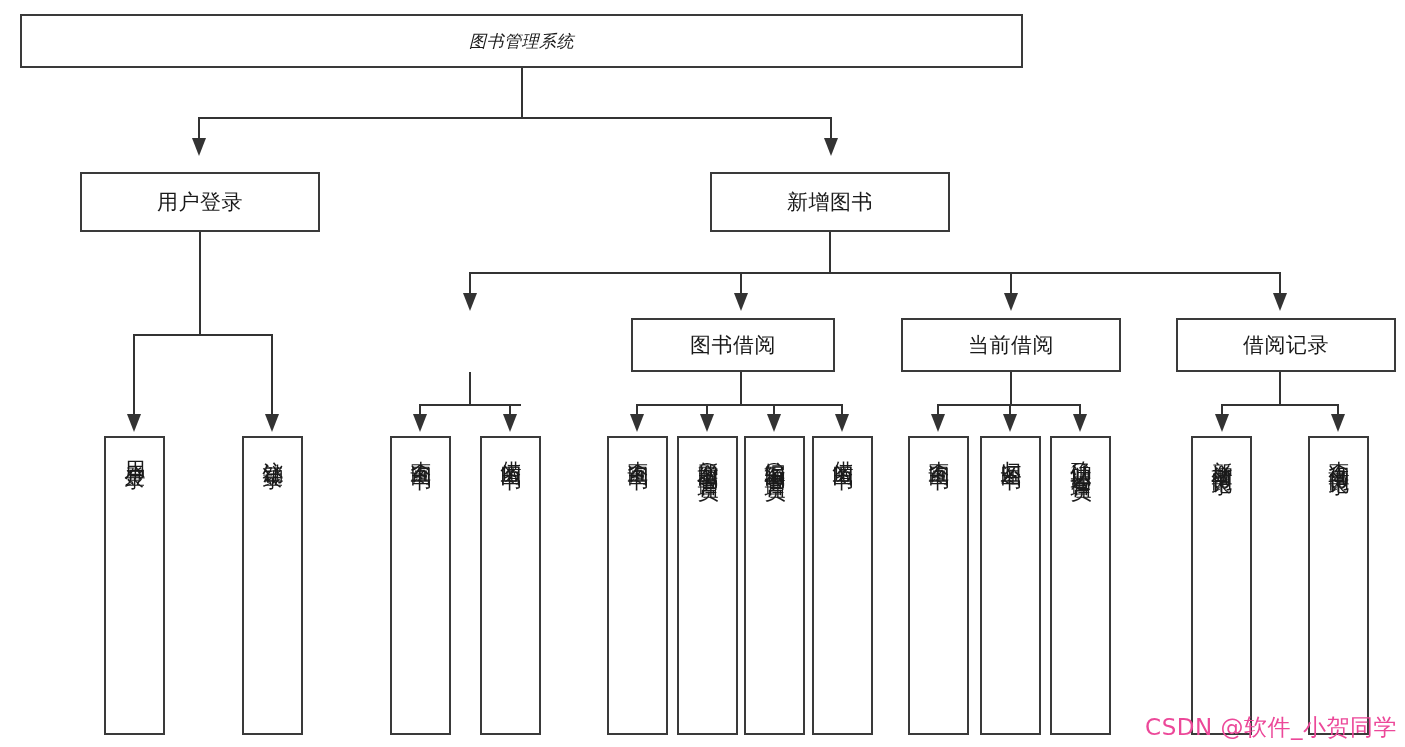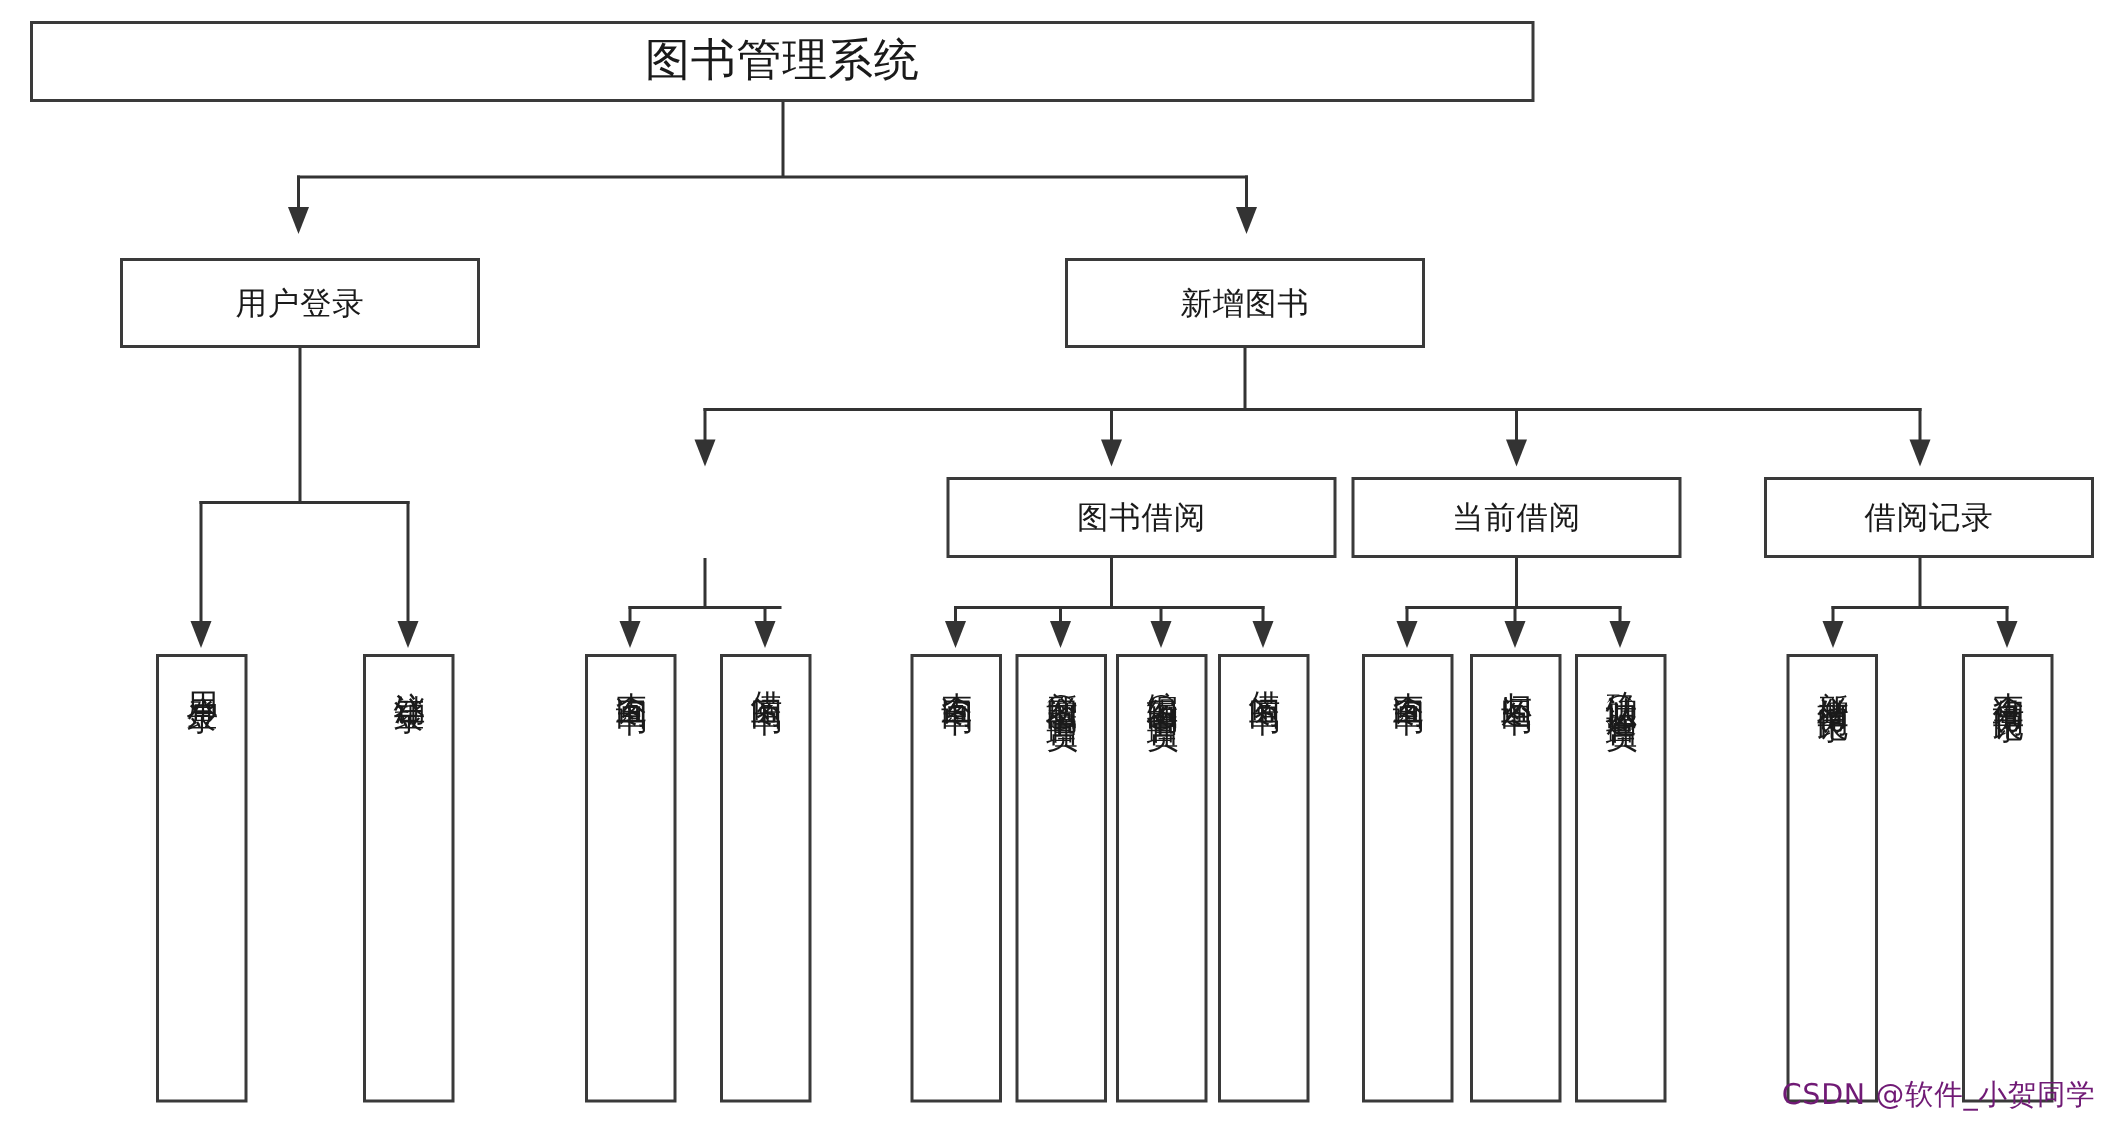--- a/index.html
+++ b/index.html
@@ -31,21 +31,22 @@
     justify-content: center;
     color: #1a1a1a;
     line-height: 1.18;
   }
   .node.h {            
     font-size: 21px;
     letter-spacing: 0.5px;
     white-space: nowrap;
   }
   .node.root {
-    font-size: 30px;
+    font-size: 17px;
+    font-style: italic;
   }
   
   .node.v {
     font-size: 21px;
     align-items: flex-start;
     justify-content: center;
     padding-top: 6px;
   }
   .node.v .vtext {
     writing-mode: vertical-rl;
@@ -68,22 +69,22 @@
     height: 0;
     border-left: 7px solid transparent;
     border-right: 7px solid transparent;
     border-top: 18px solid #333333;
   }
   
   #watermark {
     position: absolute;
     right: 8px;
     bottom: 4px;
-    font-size: 19px;
-    color: #701a75;
+    font-size: 23px;
+    color: #ec4899;
     white-space: nowrap;
     letter-spacing: 0.5px;
     pointer-events: none;
   }
 </style>
 </head>
 <body>
 
 <div id="canvas">
 
@@ -119,21 +120,21 @@
   <div class="edge h" style="left:469px; top:272px; width:812px; height:2px;"></div>
   <div class="edge v" style="left:469px; top:272px; width:2px; height:26px;"></div>
   <div class="arrow" style="left:463px; top:293px;"></div>
   <div class="edge v" style="left:740px; top:272px; width:2px; height:26px;"></div>
   <div class="arrow" style="left:734px; top:293px;"></div>
   <div class="edge v" style="left:1010px; top:272px; width:2px; height:26px;"></div>
   <div class="arrow" style="left:1004px; top:293px;"></div>
   <div class="edge v" style="left:1279px; top:272px; width:2px; height:26px;"></div>
   <div class="arrow" style="left:1273px; top:293px;"></div>
 
-  <div class="node h" style="left:631px; top:318px; width:260px; height:54px;">
+  <div class="node h" style="left:631px; top:318px; width:204px; height:54px;">
     <span>图书借阅</span>
   </div>
   <div class="node h" style="left:901px; top:318px; width:220px; height:54px;">
     <span>当前借阅</span>
   </div>
   <div class="node h" style="left:1176px; top:318px; width:220px; height:54px;">
     <span>借阅记录</span>
   </div>
 
   <div class="edge v" style="left:469px; top:372px; width:2px; height:34px;"></div>

